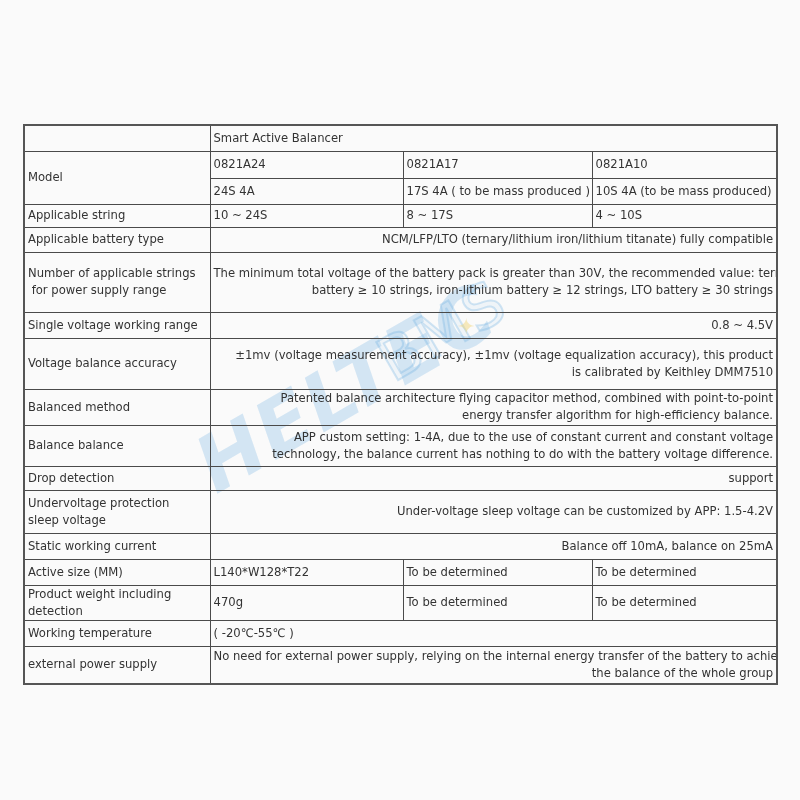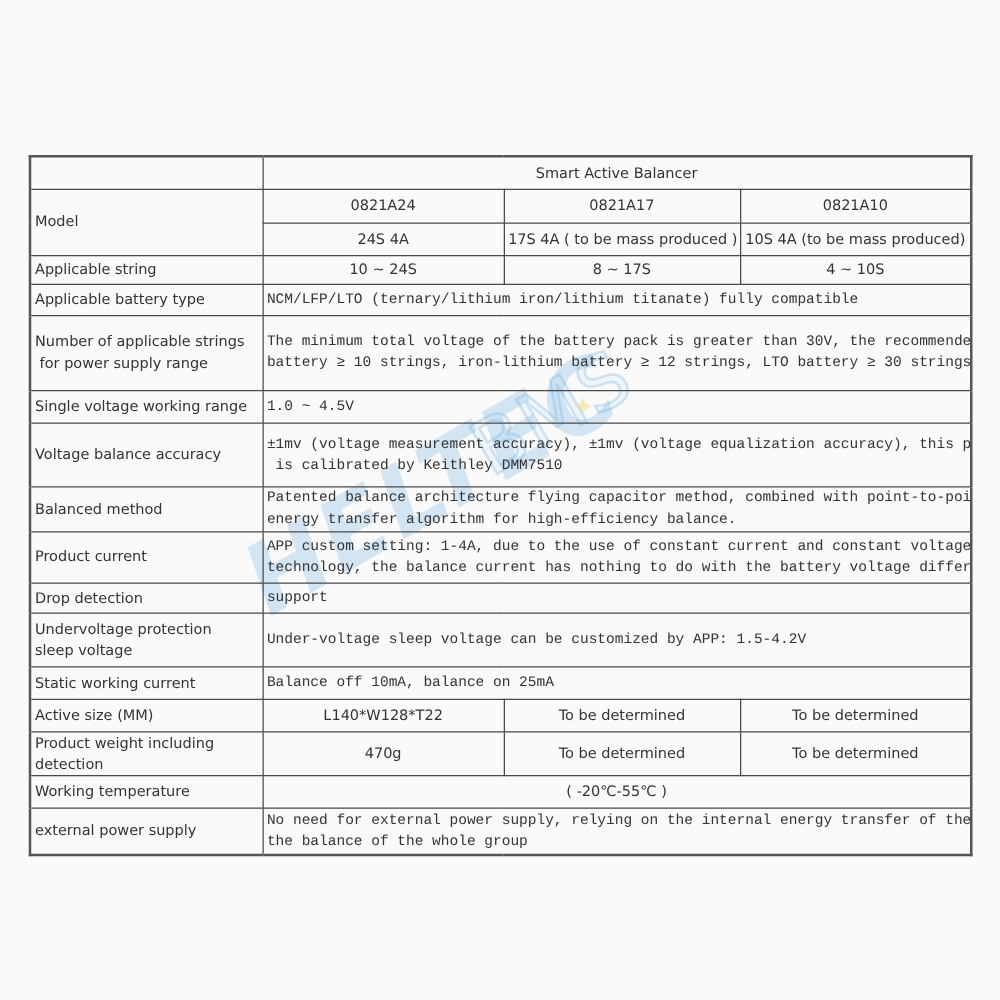--- a/index.html
+++ b/index.html
@@ -73,22 +73,22 @@
   }
   table.spec td {
     border: 1.5px solid #4a4a4a;
     padding: 0 3px;
     line-height: 17px;
     vertical-align: middle;
     overflow: hidden;
     white-space: nowrap;
   }
   table.spec td.label { text-align: left; }
-  table.spec td.center { text-align: center; }
-  table.spec td.left { text-align: left; font-family: Liberation Mono, monospace; }
+  table.spec td.center { text-align: left; }
+  table.spec td.left { text-align: right; }
   table.spec td.outer-left { border-left: 2.5px solid #555; }
   table.spec td.outer-right { border-right: 2.5px solid #555; }
   table.spec tr.last td { border-bottom: 2.5px solid #555; }
 </style>
 </head>
 <body>
 
 <div class="page">
 
   <div class="watermark">
@@ -141,41 +141,41 @@
         <div style="white-space:pre"> for power supply range</div>
       </td>
       <td colspan="3" class="left outer-right">
         <div>The minimum total voltage of the battery pack is greater than 30V, the recommended value: ternary</div>
         <div>battery ≥ 10 strings, iron-lithium battery ≥ 12 strings, LTO battery ≥ 30 strings</div>
       </td>
     </tr>
 
     <tr style="height:26px">
       <td class="label outer-left">Single voltage working range</td>
-      <td colspan="3" class="left outer-right">1.0 ~ 4.5V</td>
+      <td colspan="3" class="left outer-right">0.8 ~ 4.5V</td>
     </tr>
 
     <tr style="height:51px">
       <td class="label outer-left">Voltage balance accuracy</td>
       <td colspan="3" class="left outer-right">
         <div>±1mv (voltage measurement accuracy), ±1mv (voltage equalization accuracy), this product</div>
         <div style="white-space:pre"> is calibrated by Keithley DMM7510</div>
       </td>
     </tr>
 
     <tr style="height:36px">
       <td class="label outer-left">Balanced method</td>
       <td colspan="3" class="left outer-right">
         <div>Patented balance architecture flying capacitor method, combined with point-to-point</div>
         <div>energy transfer algorithm for high-efficiency balance.</div>
       </td>
     </tr>
 
     <tr style="height:41px">
-      <td class="label outer-left">Product current</td>
+      <td class="label outer-left">Balance balance</td>
       <td colspan="3" class="left outer-right">
         <div>APP custom setting: 1-4A, due to the use of constant current and constant voltage</div>
         <div>technology, the balance current has nothing to do with the battery voltage difference.</div>
       </td>
     </tr>
 
     <tr style="height:24px">
       <td class="label outer-left">Drop detection</td>
       <td colspan="3" class="left outer-right">support</td>
     </tr>

